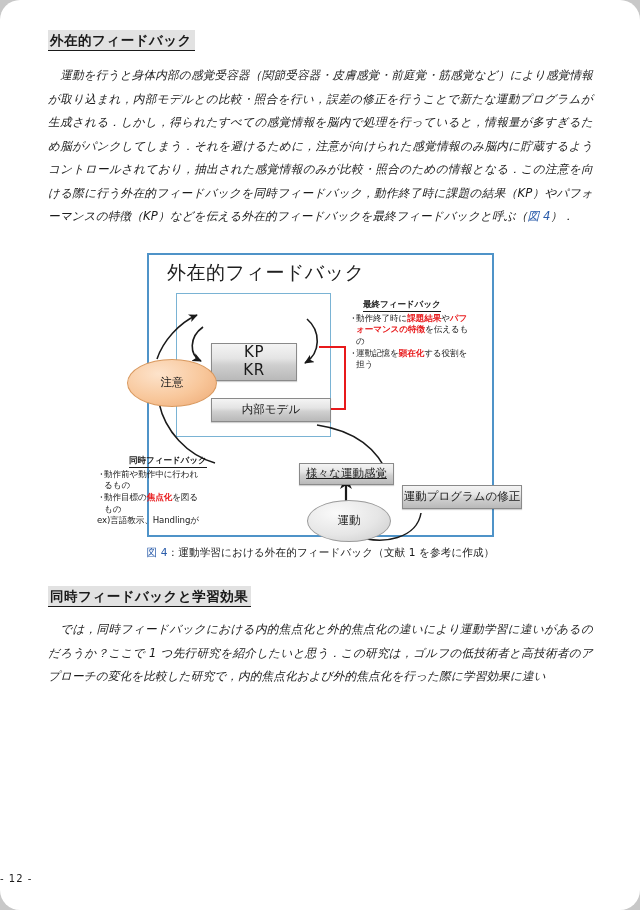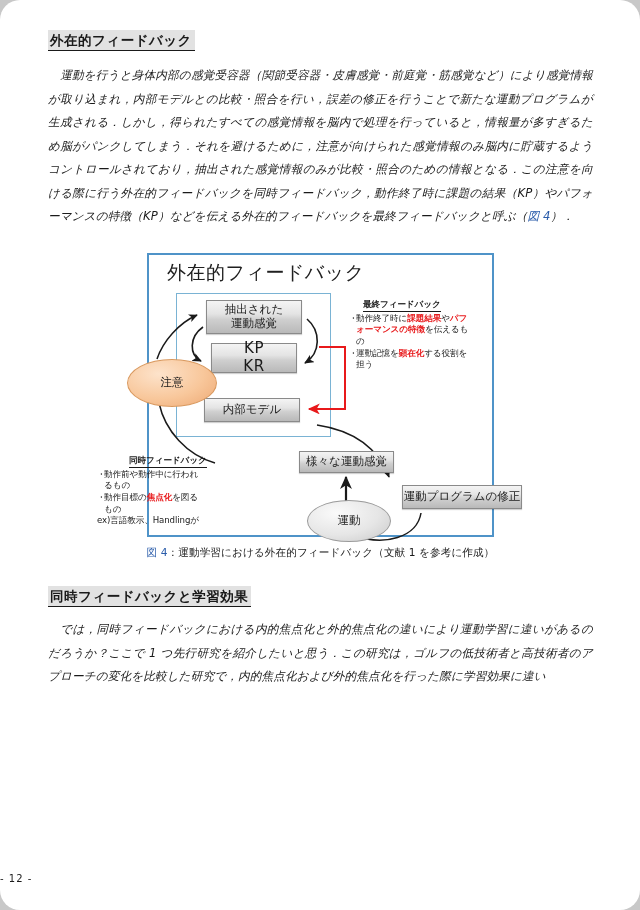--- a/index.html
+++ b/index.html
@@ -81,23 +81,23 @@
     color:#1a1a1a;
     display:flex;
     align-items:center;
     justify-content:center;
     text-align:center;
     line-height:1.18;
     font-size:11.5px;
     box-shadow:0 1px 1px rgba(0,0,0,.18);
   }
   #box-extracted{left:57px;top:45px;width:96px;height:34px;}
-  #box-kpkr{left:62px;top:88px;width:86px;height:30px;font-size:15px;letter-spacing:.5px;}
-  #box-internal{left:55px;top:143px;width:96px;height:24px;}
-  #box-various{left:150px;top:196px;width:95px;height:22px;}
+  #box-kpkr{left:62px;top:88px;width:86px;height:38px;font-size:15px;letter-spacing:.5px;}
+  #box-internal{left:62px;top:143px;width:120px;height:24px;}
+  #box-various{left:150px;top:208px;width:95px;height:22px;text-decoration:underline;}
   #box-program{left:253px;top:230px;width:120px;height:24px;}
   
   .ellipse{
     position:absolute;
     display:flex;align-items:center;justify-content:center;
     border-radius:50%;
     font-size:11.5px;color:#1a1a1a;
     text-align:center;
   }
   #ell-attention{
@@ -202,26 +202,20 @@
 
           <path d="M170,92 L196,92 L196,154 L160,154" fill="none" stroke="#e8191b" stroke-width="2" marker-end="url(#ahr)"></path>
 
           <path d="M168,170 C208,176 230,196 240,222" fill="none" stroke="#1a1a1a" stroke-width="1.5" marker-end="url(#ah)"></path>
 
           <path d="M272,258 C268,282 236,292 204,280" fill="none" stroke="#1a1a1a" stroke-width="1.5" marker-end="url(#ah)"></path>
 
           <path d="M197,246 L197,222" fill="none" stroke="#1a1a1a" stroke-width="2.2" marker-end="url(#ah)"></path>
         </svg>
 
-        <div class="gbox" id="box-extracted">
-          <span>
-            <span>抽出された</span><br>
-            <span>運動感覚</span>
-          </span>
-        </div>
 
         <div class="gbox" id="box-kpkr">
           <span>
             <span>KP</span><br>
             <span>KR</span>
           </span>
         </div>
 
         <div class="gbox" id="box-internal">内部モデル</div>
 

